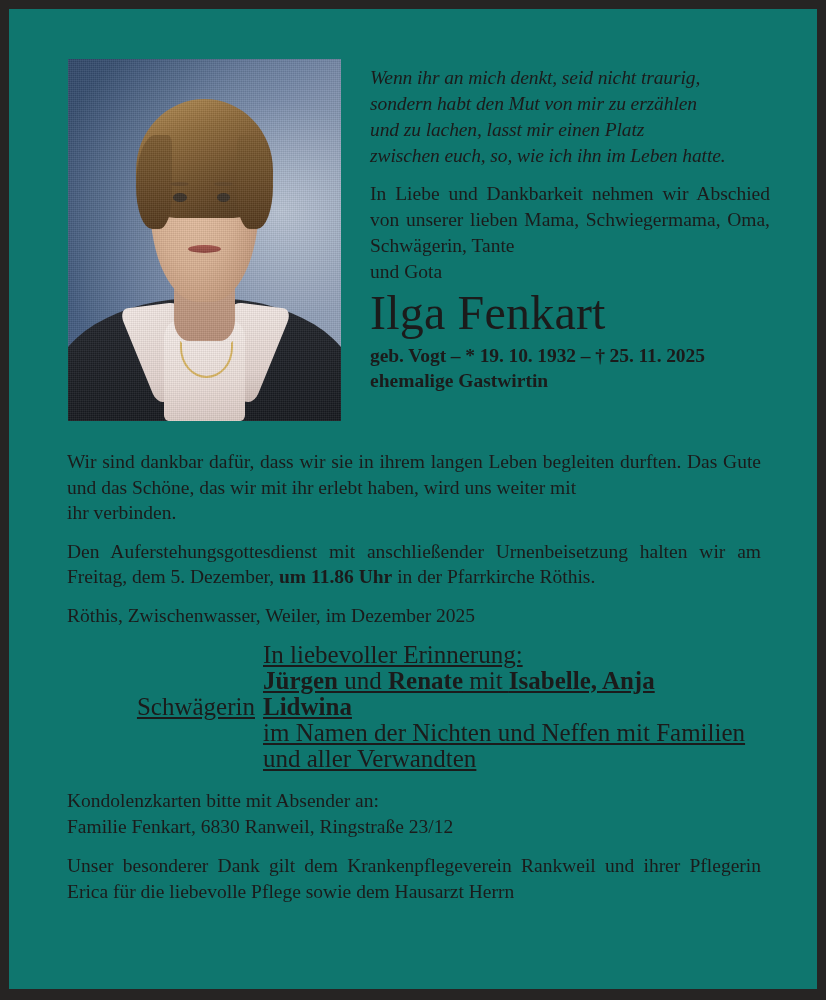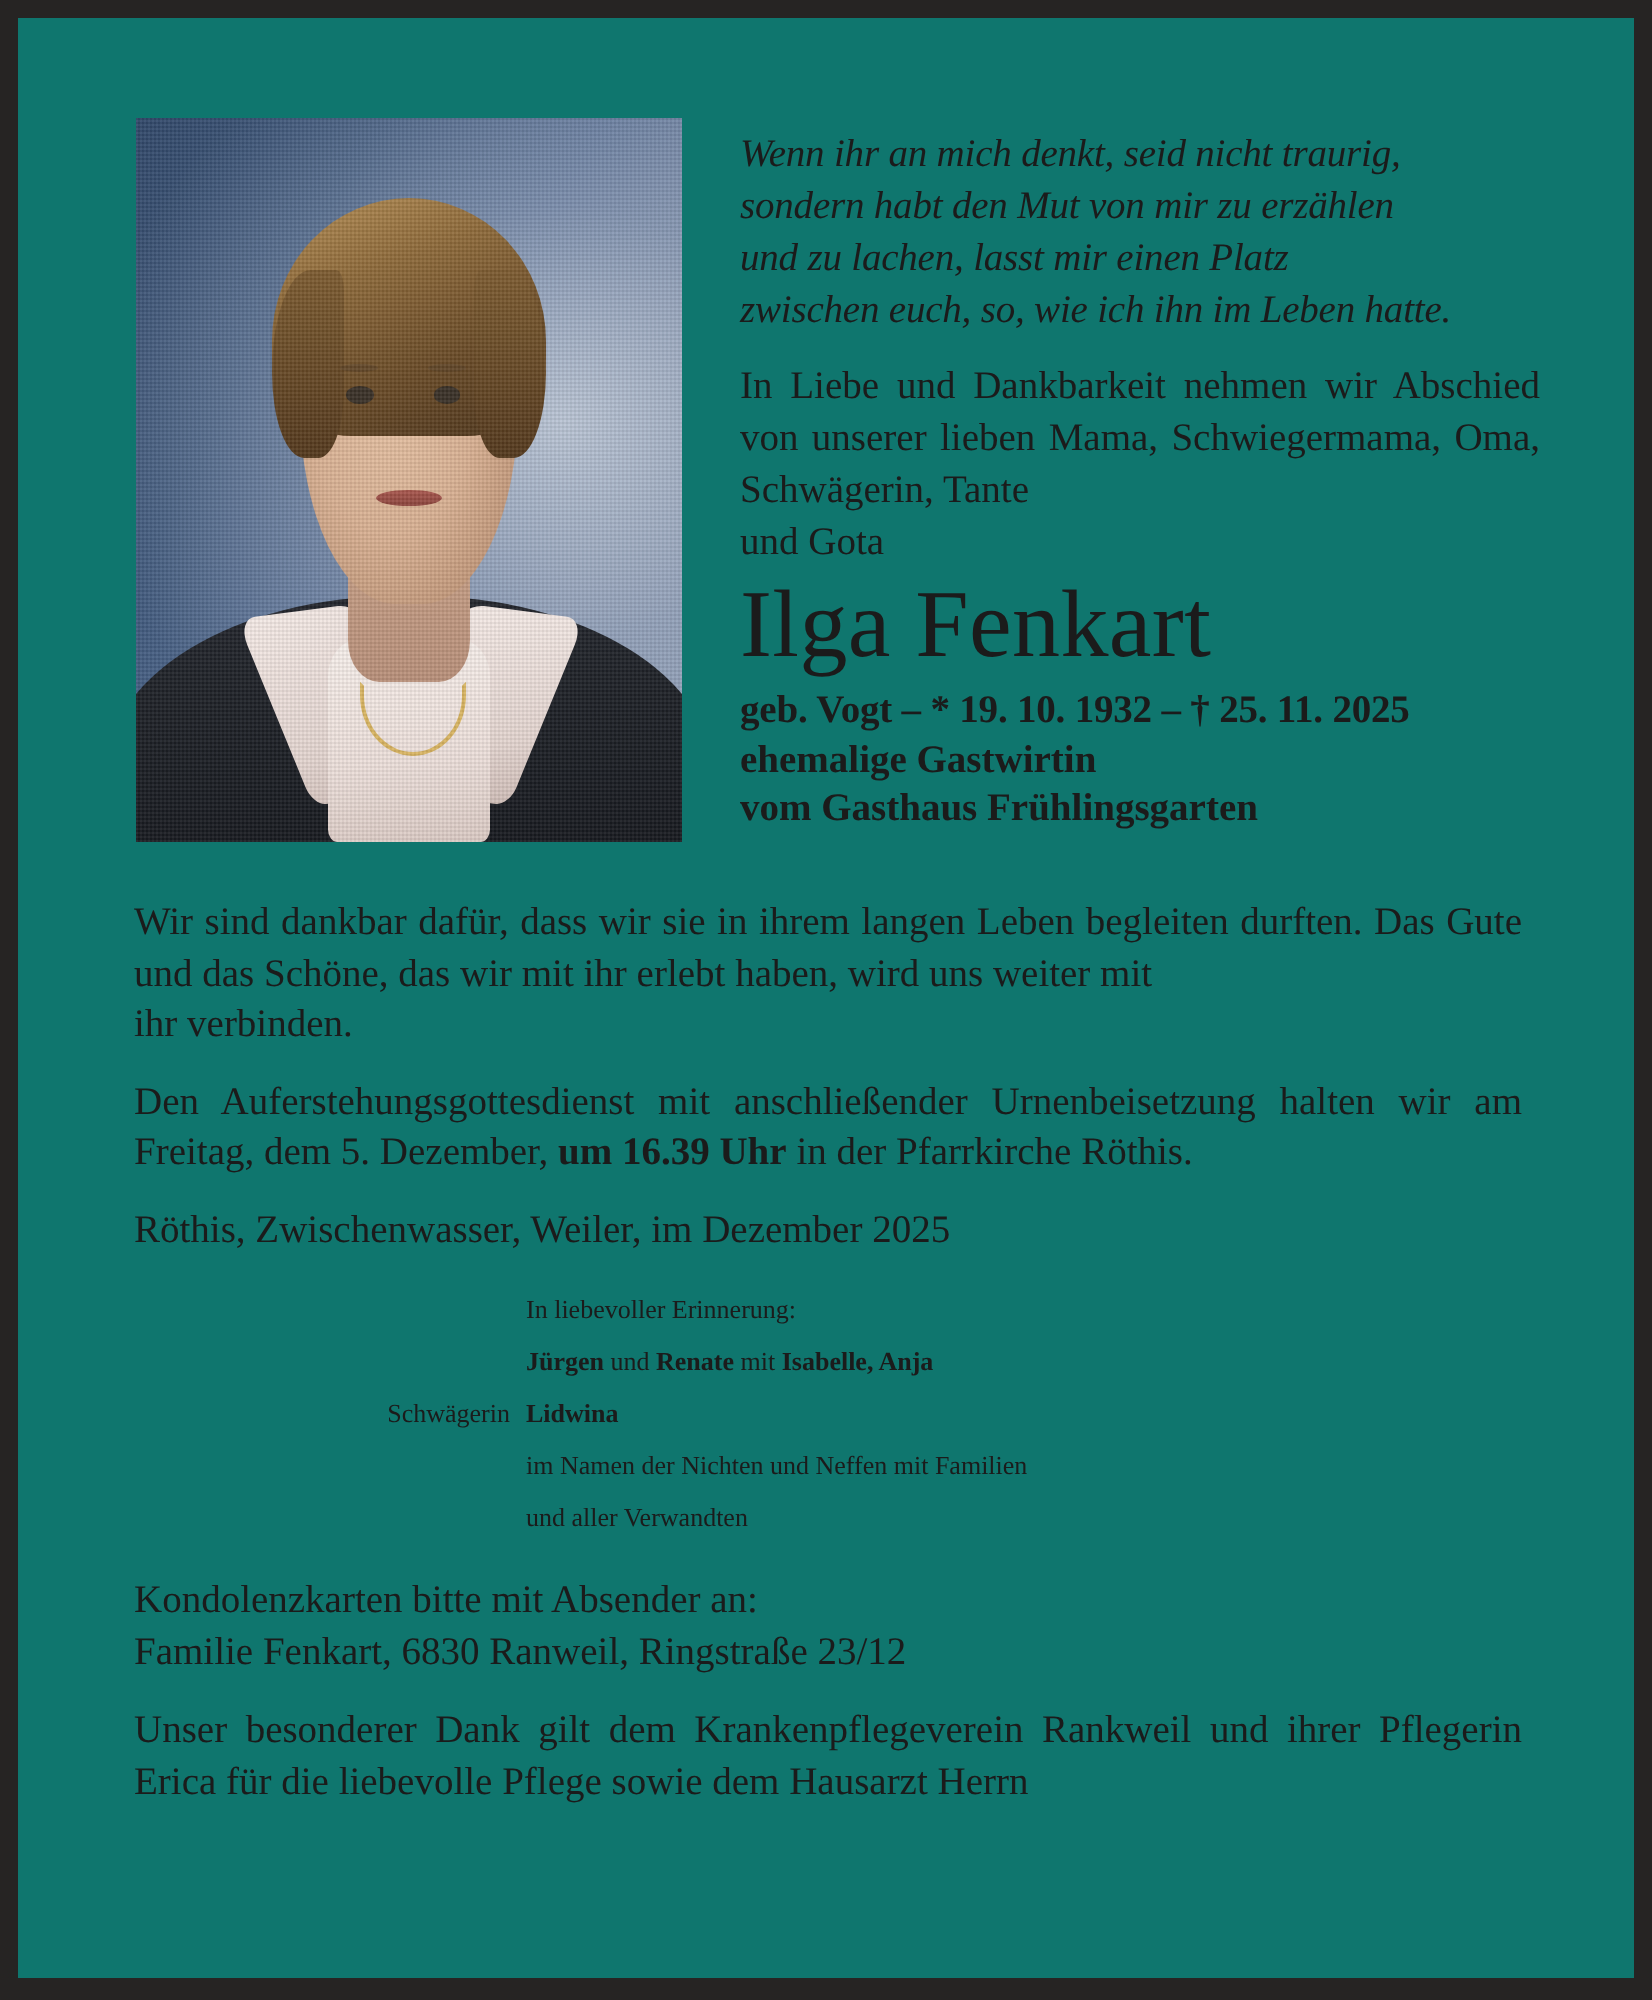--- a/index.html
+++ b/index.html
@@ -244,22 +244,23 @@
   }
   .place-date b { font-weight: normal; }
 
   
   .family-block {
     margin-left: 0;
     margin-bottom: 16px;
   }
   .family-row {
     display: flex;
-    font-size: 13px;
+    font-size: 25px;
     line-height: 26px;
+    text-decoration: underline;
   }
   .family-label {
     width: 196px;
     text-align: right;
     padding-right: 8px;
     box-sizing: border-box;
     flex: 0 0 196px;
   }
   .family-names { flex: 1 1 auto; }
   .family-names b { font-weight: bold; }
@@ -314,34 +315,33 @@
 
       <div class="intro-block">
         <span>In Liebe und Dankbarkeit nehmen wir Abschied von unserer lieben Mama, Schwiegermama, Oma, Schwägerin, Tante</span>
         <div class="last-line">und Gota</div>
       </div>
 
       <div class="name-block">
         <div class="deceased-name">Ilga Fenkart</div>
         <div class="dates-line">geb. Vogt – * 19. 10. 1932 – † 25. 11. 2025</div>
         <div class="role-line">ehemalige Gastwirtin</div>
-        <div class="role-line">vom Gasthaus Frühlingsgarten</div>
       </div>
     </div>
 
     <div class="body-region">
 
       <div class="para">
         <span>Wir sind dankbar dafür, dass wir sie in ihrem langen Leben begleiten durften. Das Gute und das Schöne, das wir mit ihr erlebt haben, wird uns weiter mit</span>
         <div class="lastline">ihr verbinden.</div>
       </div>
 
 
       <div class="para">
-        <span>Den Auferstehungsgottesdienst mit anschließender Urnenbeisetzung halten wir am Freitag, dem 5. Dezember, </span><b>um 16.39 Uhr</b><span> in der Pfarrkirche Röthis.</span>
+        <span>Den Auferstehungsgottesdienst mit anschließender Urnenbeisetzung halten wir am Freitag, dem 5. Dezember, </span><b>um 11.86 Uhr</b><span> in der Pfarrkirche Röthis.</span>
       </div>
 
       <div class="place-date">
         <b>Röthis, Zwischenwasser, Weiler,</b><span> im Dezember 2025</span>
       </div>
 
       <div class="family-block">
         <div class="family-row">
           <div class="family-label"></div>
           <div class="family-names">In liebevoller Erinnerung:</div>

